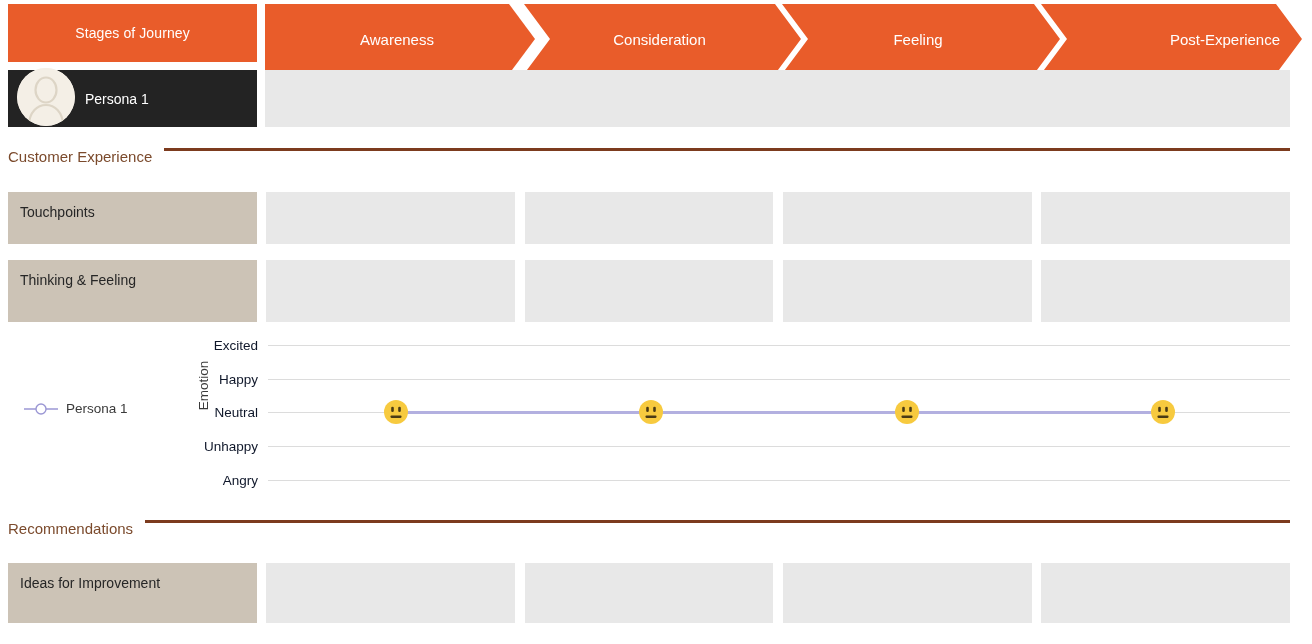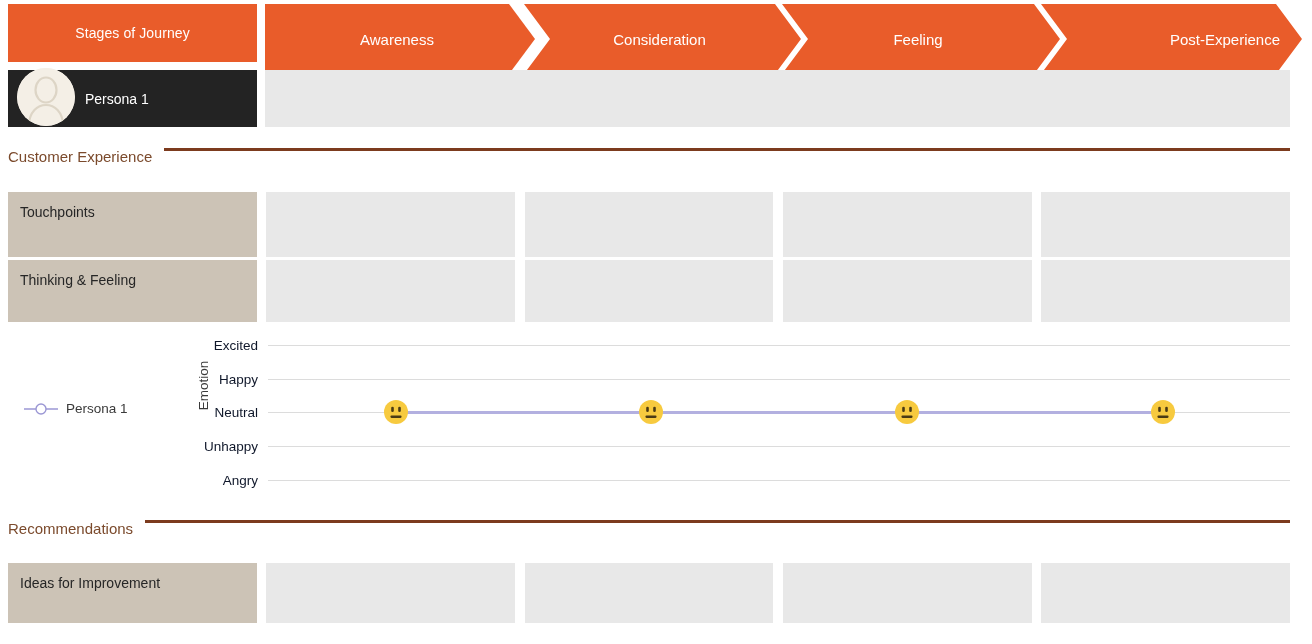--- a/index.html
+++ b/index.html
@@ -84,21 +84,21 @@
   }
   .cell {
     position: absolute; top: 0; height: 100%;
     background: #e8e8e8;
   }
   .cell.k0 { left: 266px;  width: 249px; }
   .cell.k1 { left: 525px;  width: 248px; }
   .cell.k2 { left: 783px;  width: 249px; }
   .cell.k3 { left: 1041px; width: 249px; }
 
-  .row-touchpoints { top: 192px; height: 65px; }
+  .row-touchpoints { top: 192px; height: 52px; }
   .row-thinking    { top: 260px; height: 62px; }
   .row-ideas       { top: 563px; height: 60px; }
 
   
   .chart { position: absolute; left: 0; top: 326px; width: 1312px; height: 175px; }
   .legend {
     position: absolute; left: 24px; top: 75px;
     display: flex; align-items: center; gap: 8px;
   }
   .legend-mark { width: 34px; height: 14px; display: block; }

